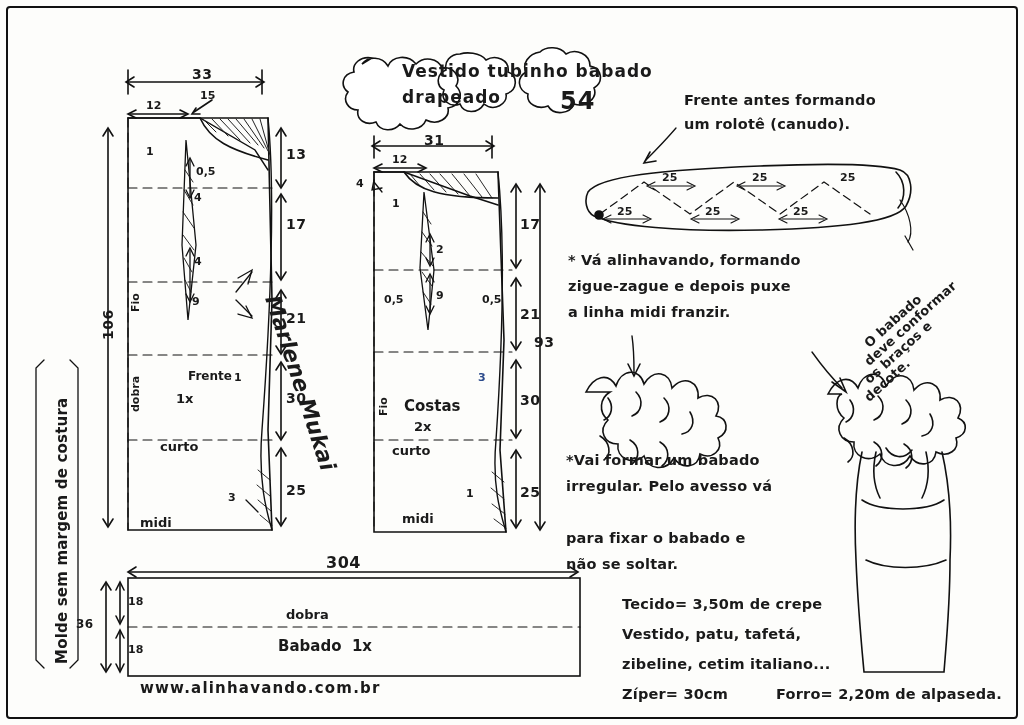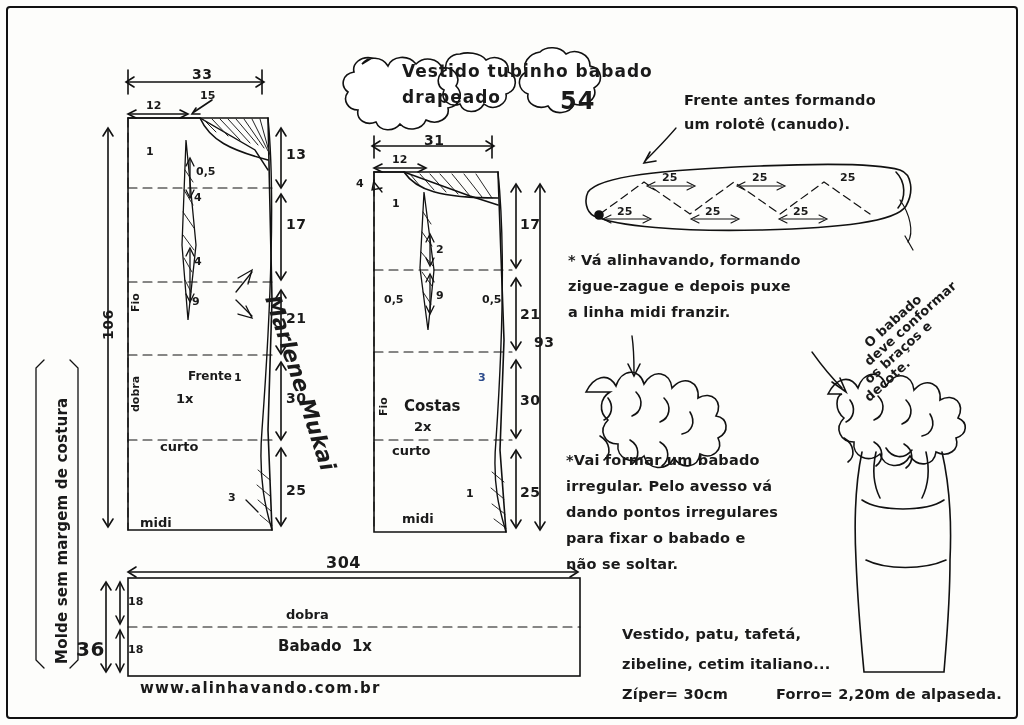--- a/index.html
+++ b/index.html
@@ -367,21 +367,21 @@
   <div class="t smallnum" style="left:478px;top:372px;color:#2b4a8b;">3</div>
   <div class="t smallnum" style="left:466px;top:488px;">1</div>
   <div class="t num" style="left:534px;top:334px;">93</div>
   <div class="t smallnum rot90" style="left:378px;top:416px;">Fio</div>
   <div class="t lbl" style="left:404px;top:398px;font-size:15px;">Costas</div>
   <div class="t lbl" style="left:414px;top:420px;">2x</div>
   <div class="t lbl" style="left:392px;top:444px;">curto</div>
   <div class="t lbl" style="left:402px;top:512px;">midi</div>
 
   <div class="t num" style="left:326px;top:554px;font-size:16px;">304</div>
-  <div class="t num" style="left:76px;top:618px;font-size:20px;margin-top:20px;">36</div>
+  <div class="t num" style="left:76px;top:618px;font-size:12px;">36</div>
   <div class="t smallnum" style="left:128px;top:596px;">18</div>
   <div class="t smallnum" style="left:128px;top:644px;">18</div>
   <div class="t lbl" style="left:286px;top:608px;">dobra</div>
   <div class="t lbl" style="left:278px;top:638px;font-size:15px;">Babado  1x</div>
 
   <div class="t note rot90" style="left:54px;top:664px;font-size:15px;">Molde sem margem de costura</div>
 
   <div class="t note" style="left:684px;top:92px;">Frente antes formando</div>
   <div class="t note" style="left:684px;top:116px;">um rolotê (canudo).</div>
 
@@ -391,28 +391,28 @@
   <div class="t smallnum" style="left:662px;top:172px;">25</div>
   <div class="t smallnum" style="left:752px;top:172px;">25</div>
   <div class="t smallnum" style="left:840px;top:172px;">25</div>
 
   <div class="t note" style="left:568px;top:252px;">* Vá alinhavando, formando</div>
   <div class="t note" style="left:568px;top:278px;">zigue-zague e depois puxe</div>
   <div class="t note" style="left:568px;top:304px;">a linha midi franzir.</div>
 
   <div class="t note" style="left:566px;top:478px;">irregular. Pelo avesso vá</div>
   <div class="t note" style="left:566px;top:452px;">*Vai formar um babado</div>
-  <div class="t note" style="left:566px;top:504px;">dando pontos irregulares</div>
   <div class="t note" style="left:566px;top:530px;">para fixar o babado e</div>
   <div class="t note" style="left:566px;top:556px;">não se soltar.</div>
 
   <div class="t note" style="left:862px;top:340px;font-size:13px;transform-origin:0 0;transform:rotate(-42deg);">O babado</div>
   <div class="t note" style="left:862px;top:358px;font-size:13px;transform-origin:0 0;transform:rotate(-42deg);">deve conformar</div>
   <div class="t note" style="left:862px;top:376px;font-size:13px;transform-origin:0 0;transform:rotate(-42deg);">os braços e</div>
   <div class="t note" style="left:862px;top:394px;font-size:13px;transform-origin:0 0;transform:rotate(-42deg);">decote.</div>
 
+  <div class="t note" style="left:622px;top:596px;">Tecido= 3,50m de crepe</div>
   <div class="t note" style="left:622px;top:626px;">Vestido, patu, tafetá,</div>
   <div class="t note" style="left:622px;top:656px;">zibeline, cetim italiano...</div>
   <div class="t note" style="left:622px;top:686px;">Zíper= 30cm</div>
   <div class="t note" style="left:776px;top:686px;">Forro= 2,20m de alpaseda.</div>
 
   <div class="t url" style="left:140px;top:680px;">www.alinhavando.com.br</div>
 </div>
 
 </body></html>

